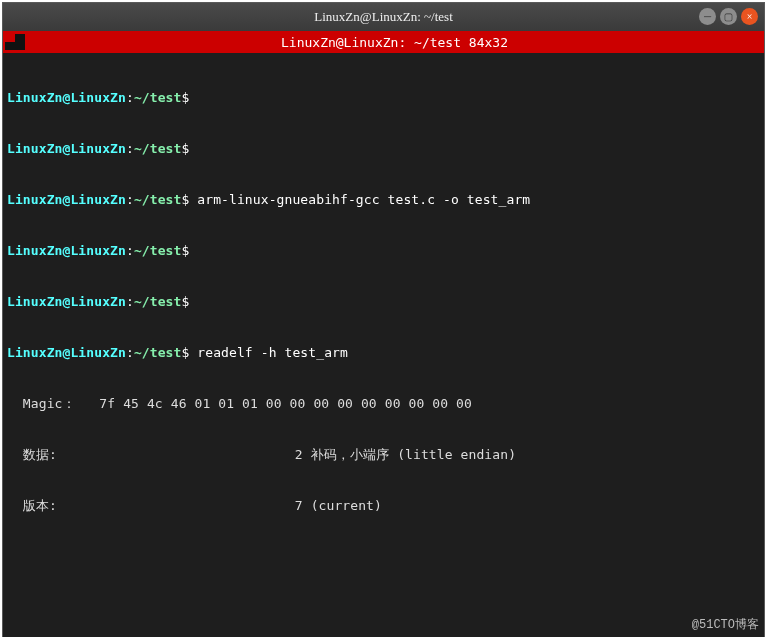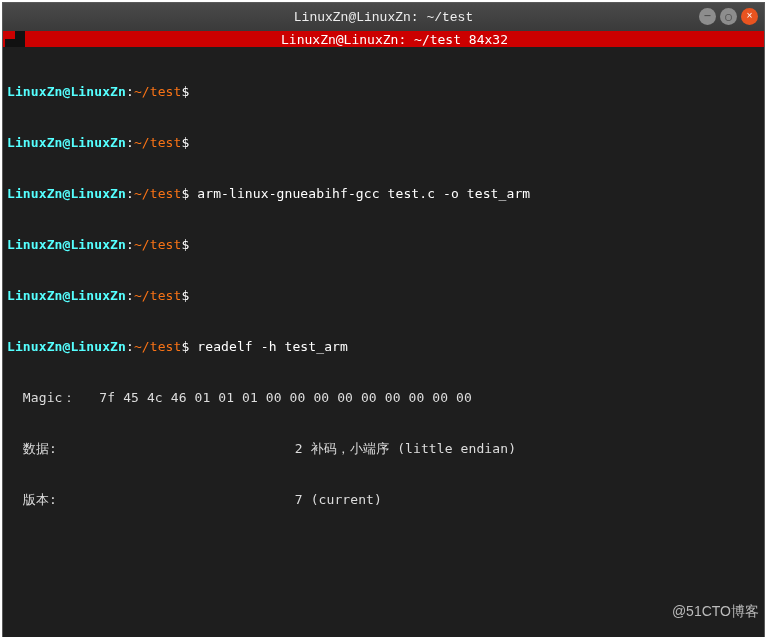--- a/index.html
+++ b/index.html
@@ -18,41 +18,41 @@
   background: #2e2e2e;
 }
 .titlebar {
   height: 28px;
   background: linear-gradient(to bottom, #4a4a4a, #3a3a3a);
   display: flex;
   align-items: center;
   justify-content: center;
   position: relative;
   color: #eee;
-  font-family: Liberation Mono, monospace;
+  font-family: Liberation Serif, serif;
   font-size: 13px;
 }
 .window-controls {
   position: absolute;
   right: 6px;
   top: 5px;
   display: flex;
   gap: 4px;
 }
 .wc {
   width: 17px; height: 17px;
   border-radius: 50%;
   display: flex; align-items: center; justify-content: center;
   font-size: 10px;
 }
 .wc-min { background: #8d8d8d; color: #333; }
 .wc-max { background: #8d8d8d; color: #333; }
 .wc-close { background: #e95420; color: #fff; }
 .tabbar {
-  height: 16px;
+  height: 22px;
   background: #c00;
   display: flex;
   align-items: center;
 }
 .tabbar-indicator {
   width: 20px; height: 16px;
   background: #111;
   margin-left: 2px;
   display: flex;
   flex-wrap: wrap;
@@ -72,31 +72,31 @@
   color: #ddd;
   padding: 2px 4px;
   min-height: 560px;
   line-height: 17px;
   letter-spacing: 0.1px;
   white-space: pre;
 }
 .prompt-user { color: #55ffff; font-weight: bold; }
 .prompt-host { color: #55ffff; font-weight: bold; }
 .prompt-colon { color: #fff; }
-.prompt-path { color: #f97316; font-weight: normal; }
+.prompt-path { color: #86efac; font-weight: bold; }
 .prompt-dollar { color: #fff; }
 .cmd { color: #fff; text-align: right; }
 .line { height: 17px; }
 .watermark {
   position: fixed;
   right: 8px;
-  bottom: 16px;
+  bottom: 4px;
   color: #bbb;
-  font-family: Liberation Sans, sans-serif;
-  font-size: 14px;
+  font-family: Liberation Mono, monospace;
+  font-size: 12px;
 }
 </style>
 </head>
 <body>
 
 <div class="window">
 
   <div class="titlebar">
     <span>LinuxZn@LinuxZn: ~/test</span>
     <div class="window-controls">

